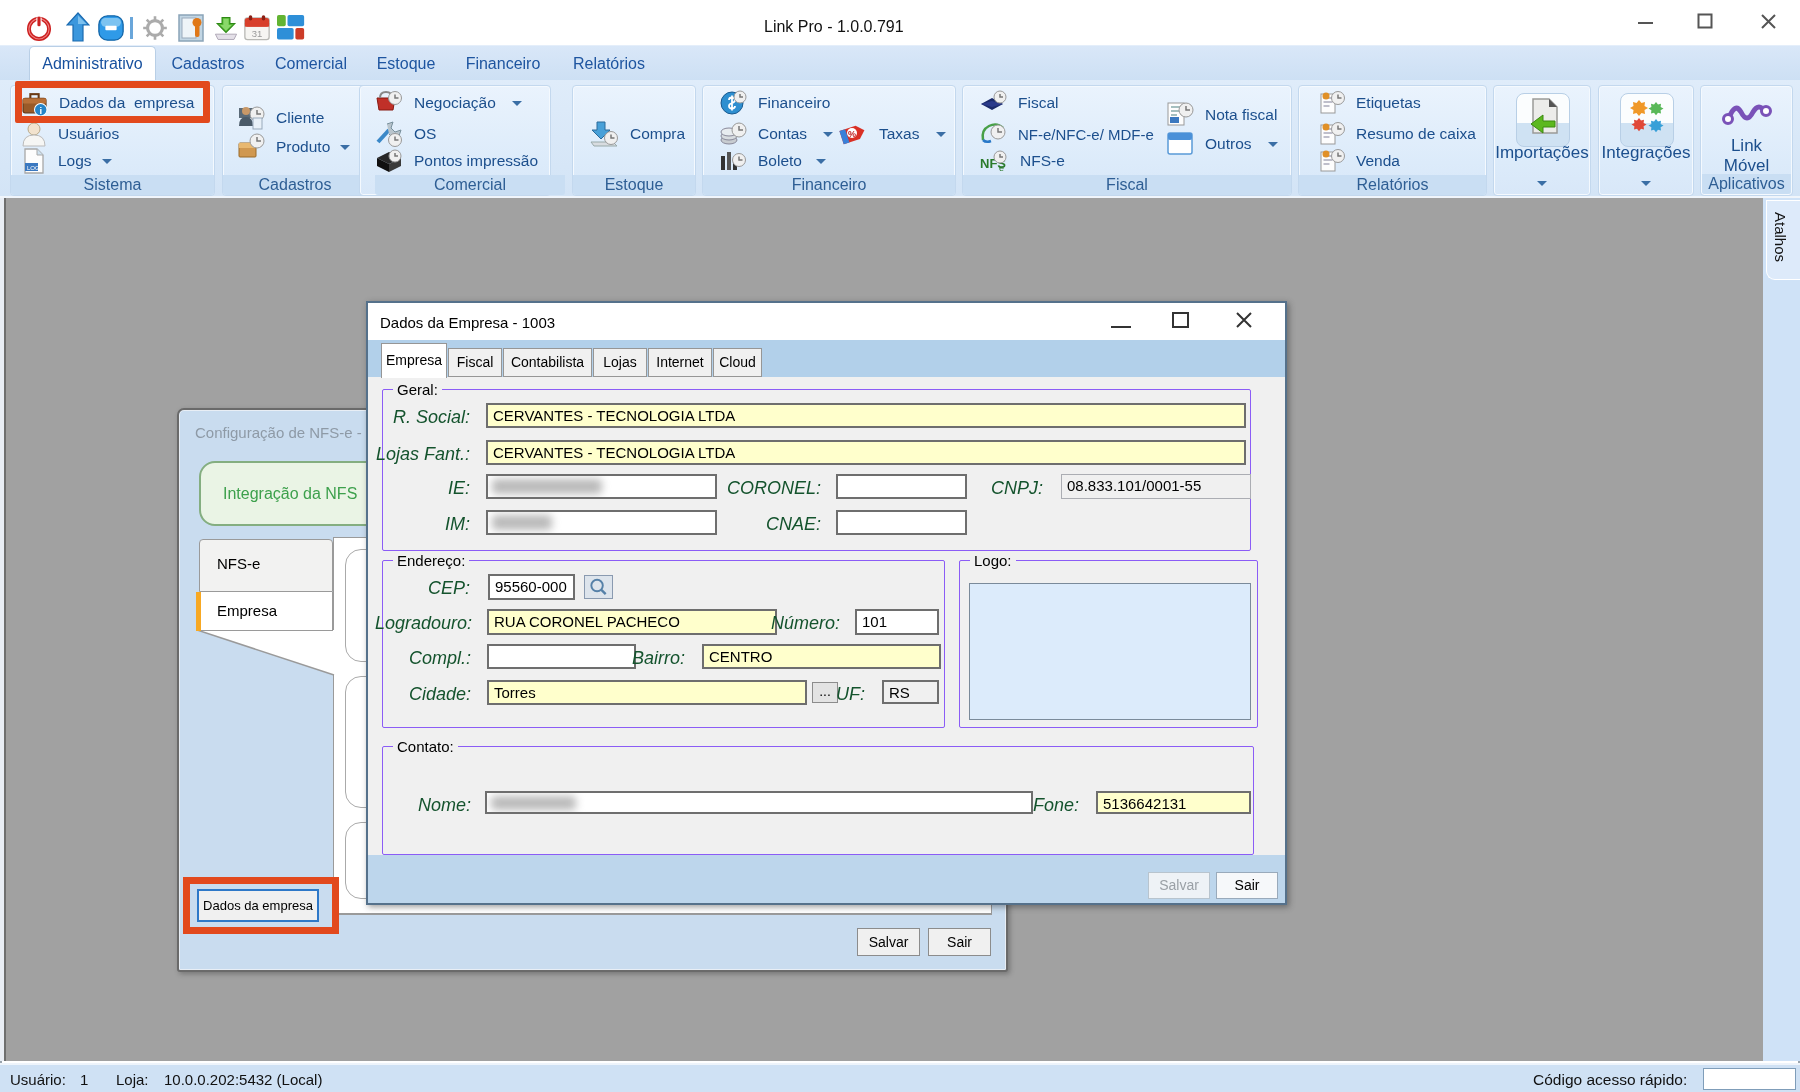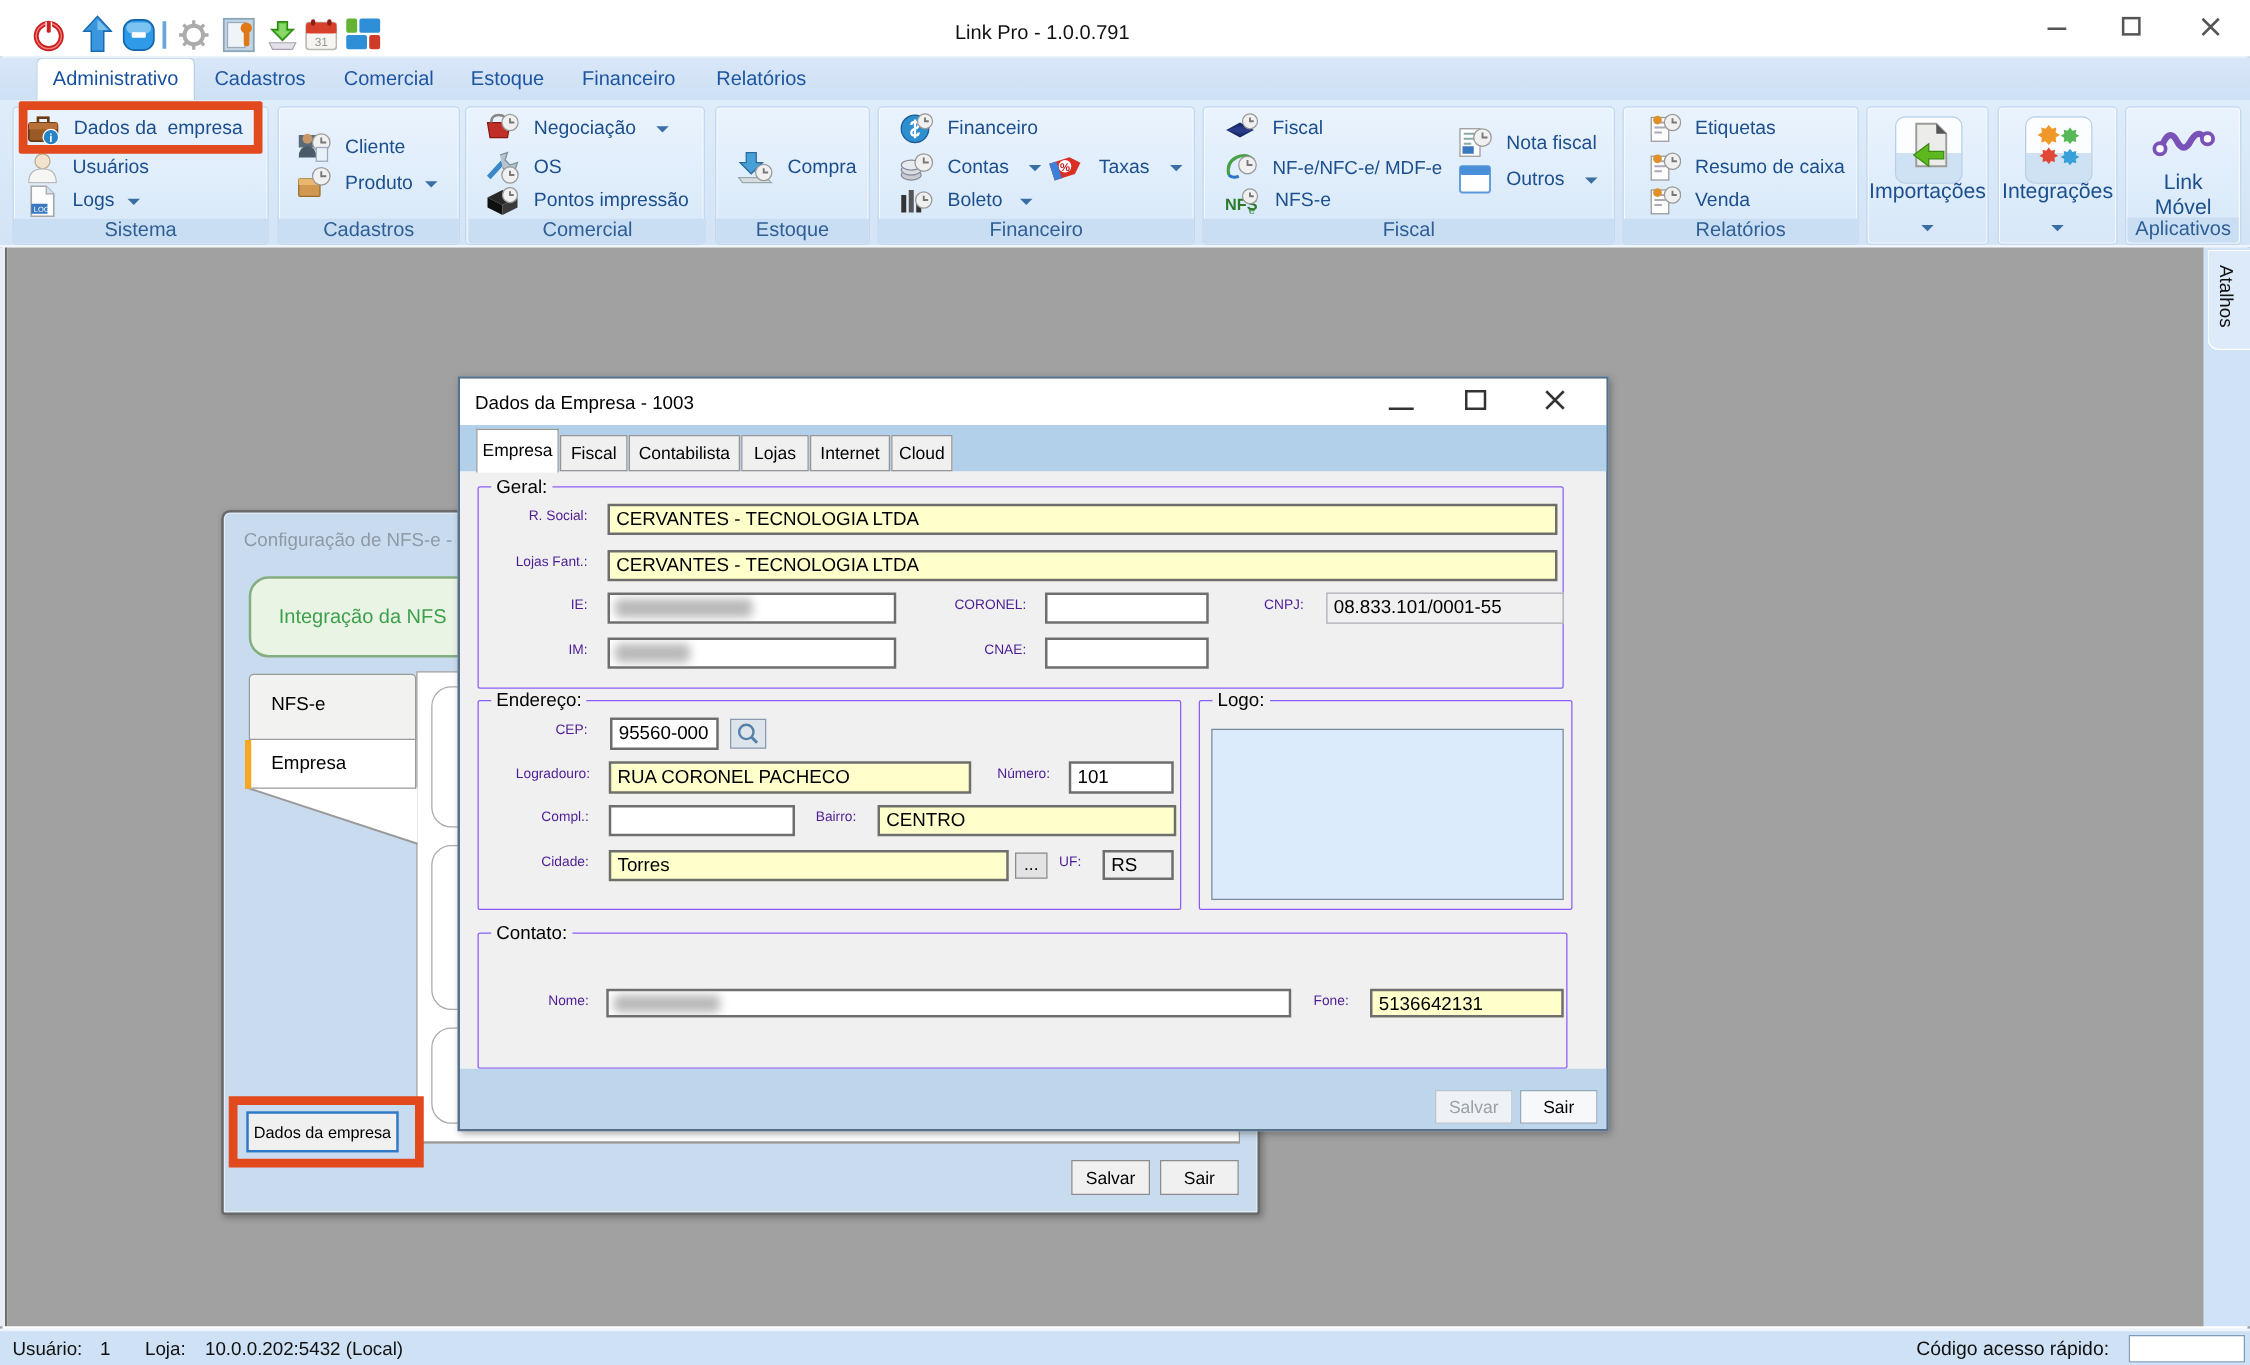--- a/index.html
+++ b/index.html
@@ -41,21 +41,21 @@
 #statusbar { position:absolute; left:0; top:1063px; width:1800px; height:29px; background:#cfe1f4;
   border-top:2px solid #eef4fb; font-size:15px; color:#111; }
 #statusbar span { position:absolute; top:6px; }
 #quickcode { position:absolute; left:1703px; top:3px; width:93px; height:22px; background:#fff; border:1px solid #7f9db9; }
 
 
 .inp { position:absolute; background:#fff; border:2px solid #6e6e6e; font-size:15px; color:#000;
   padding-left:5px; line-height:21px; overflow:hidden; white-space:nowrap;}
 .yellow { background:#ffffcc; }
 .gray { background:#f0f0f0; }
-.lbl { position:absolute; font-size:11px; color:#4c1d95; white-space:nowrap; }
+.lbl { position:absolute; font-size:18px; color:#14532d; white-space:nowrap;font-style:italic; }
 .gbox { position:absolute; border:1px solid #8b5cf6; border-radius:2px; }
 .gbox > b { position:absolute; left:10px; top:-9px; background:#f0f0f0; padding:0 4px; font-weight:normal; font-size:15px;}
 .blur { position:absolute; background:#b9b9b9; border-radius:4px; filter:blur(4px); }
 .btn { position:absolute; background:#f0f0f0; border:1px solid #8c8c8c; font-size:14px; color:#000;
   text-align:center; }
 
 
 #dlg2 { position:absolute; left:177px; top:408px; width:831px; height:564px; background:#c9dcef;
   border:2px solid #6a6a6a; border-radius:7px 7px 3px 3px; box-shadow:inset 0 0 0 1px #e8eef5, 2px 2px 5px rgba(40,40,40,0.35);}
 #dlg2 .title { position:absolute; left:16px; top:14px; font-size:15px; color:#8e9aa6; }
@@ -181,21 +181,21 @@
         </svg>Produto<span class="dd"></span></div>
   </div>
 
   <div class="grp" style="left:10px;width:205px;background:none;border:none;box-shadow:none">
       <div class="cap">Sistema</div>
     </div>
   <div class="grp" style="left:222px;width:146px;background:none;border:none;box-shadow:none">
       <div class="cap">Cadastros</div>
     </div>
 
-  <div class="grp" style="left:372px;width:192px">
+  <div class="grp" style="left:359px;width:192px">
     <div class="ri" style="left:15px;top:2px"><svg class="icon" width="28" height="26" viewBox="0 0 28 26">
           <path d="M2 8 H20 L18 20 H4 Z" fill="#c03028" stroke="#881810"></path>
           <path d="M5 8 Q5 2 11 2 Q17 2 17 8" fill="none" stroke="#888" stroke-width="2"></path>
           <circle cx="20" cy="8" r="6.5" fill="#f0f0f0" stroke="#999"></circle>
           <path d="M20 4.5 V8 H23.5" stroke="#777" fill="none" stroke-width="1.5"></path>
         </svg>Negociação<span class="dd" style="margin-left:16px"></span></div>
     <div class="ri" style="left:15px;top:33px"><svg class="icon" width="28" height="28" viewBox="0 0 28 28">
           <path d="M3 22 L14 10" stroke="#3a88c8" stroke-width="4"></path>
           <path d="M12 4 l6 -2 l-2 6 l4 4 l6 -2 l-2 6 l-6 2 l-4 -4" fill="#b8c4cc" stroke="#78909c"></path>
           <circle cx="20" cy="20" r="6.5" fill="#f0f0f0" stroke="#999"></circle>

